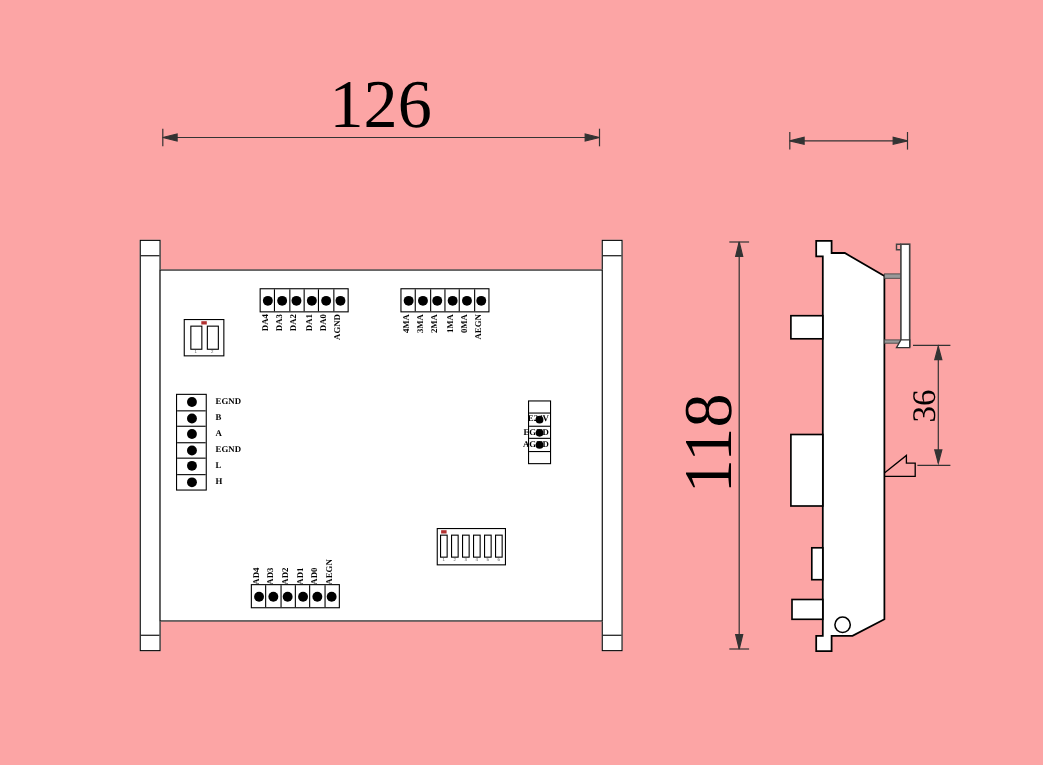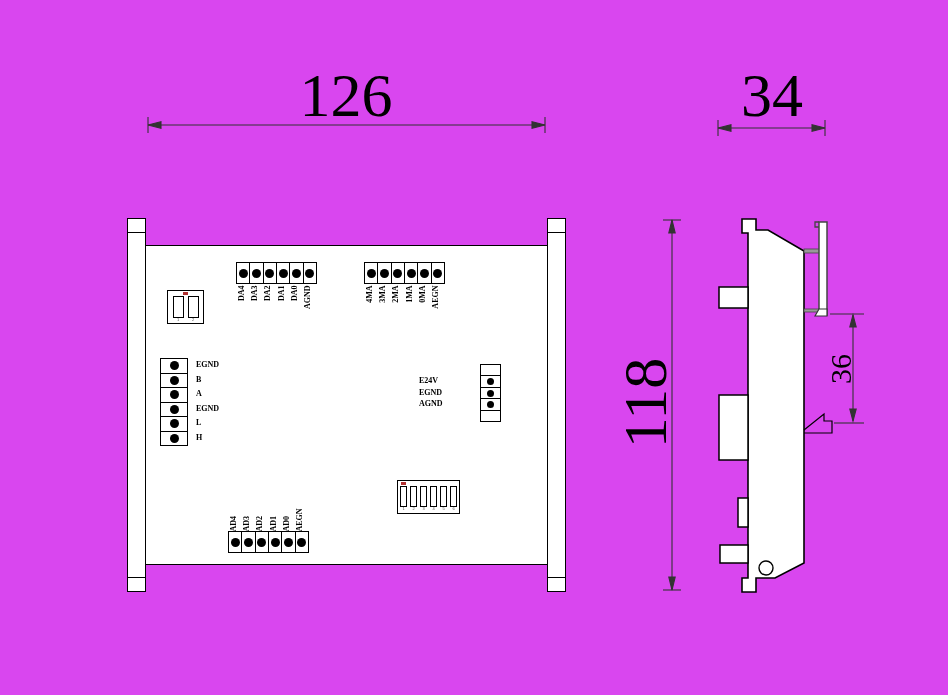--- a/index.html
+++ b/index.html
@@ -1,17 +1,17 @@
 <!DOCTYPE html>
 <html><head>
 <meta charset="utf-8">
 <style>
   html,body{margin:0;padding:0;background:#fff;}
   *{box-sizing:border-box;}
-  .canvas{position:relative;width:948px;height:695px;background:#d946ef;overflow:hidden;
+  .canvas{position:relative;width:948px;height:695px;background:#fca5a5;overflow:hidden;
           font-family:"Liberation Serif",serif;color:#000;}
   svg{position:absolute;left:0;top:0;}
 
   
   .dim-num{position:absolute;font-family:"Liberation Serif",serif;font-size:62px;
            line-height:1;text-align:center;color:#000;}
   .dim-num.rot{transform:rotate(-90deg);}
 
   
   .front-body{position:absolute;left:145px;top:245px;width:403px;height:320px;
@@ -30,42 +30,41 @@
   .dot{width:9px;height:9px;border-radius:50%;background:#000;}
   .dot.sm{width:7px;height:7px;}
 
   
   .vlab{position:absolute;width:26px;height:13px;line-height:13px;
         font:700 8px "Liberation Serif",serif;transform:rotate(-90deg);white-space:nowrap;}
   .vlab.toward-top{text-align:right;}   
   .vlab.toward-bottom{text-align:left;} 
   .llab{position:absolute;left:196px;height:10px;line-height:10px;
         font:700 8px "Liberation Serif",serif;white-space:nowrap;}
-  .rlab{position:absolute;left:419px;width:34px;height:10px;line-height:10px;
+  .rlab{position:absolute;left:465px;width:34px;height:10px;line-height:10px;text-align:right;
         font:700 8px "Liberation Serif",serif;white-space:nowrap;}
 
   
   .dip{position:absolute;border:1.8px solid #000;background:#fff;}
   .dip .rects{display:flex;justify-content:center;}
   .dip .sw{border:1.5px solid #000;background:#fff;}
   .dip .nums{display:flex;justify-content:center;}
   .dip .nums span{display:block;text-align:center;font:4px "Liberation Sans",sans-serif;color:#555;line-height:4px;}
   .onmark{position:absolute;width:5px;height:3px;background:#b03030;}
   .dip2 .sw{width:11px;height:22px;margin:0 2px;}
   .dip2 .nums span{width:11px;margin:0 2px;}
   .dip6 .sw{width:7px;height:21px;margin:0 1.5px;}
   .dip6 .nums span{width:7px;margin:0 1.5px;}
 </style>
 </head>
 <body>
 
 <div class="canvas">
 
   <div class="dim-num" style="left:286px;top:64px;width:120px;">126</div>
-  <div class="dim-num" style="left:712px;top:64px;width:120px;">34</div>
   <div class="dim-num rot" style="left:545px;top:371px;width:200px;height:64px;line-height:64px;">118</div>
   <div class="dim-num rot" style="left:811px;top:354px;width:60px;height:30px;line-height:30px;font-size:30px;">36</div>
 
   <div class="rail-bar" style="left:127px;">
     <span class="bar-line" style="top:13px;"></span>
     <span class="bar-line" style="top:358px;"></span>
   </div>
   <div class="rail-bar" style="left:547px;">
     <span class="bar-line" style="top:13px;"></span>
     <span class="bar-line" style="top:358px;"></span>

